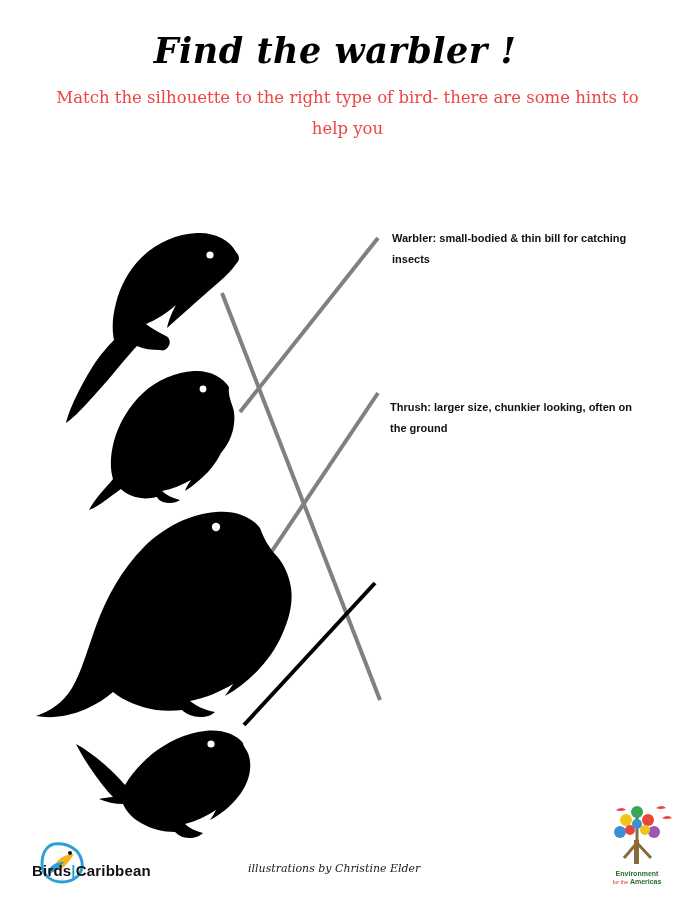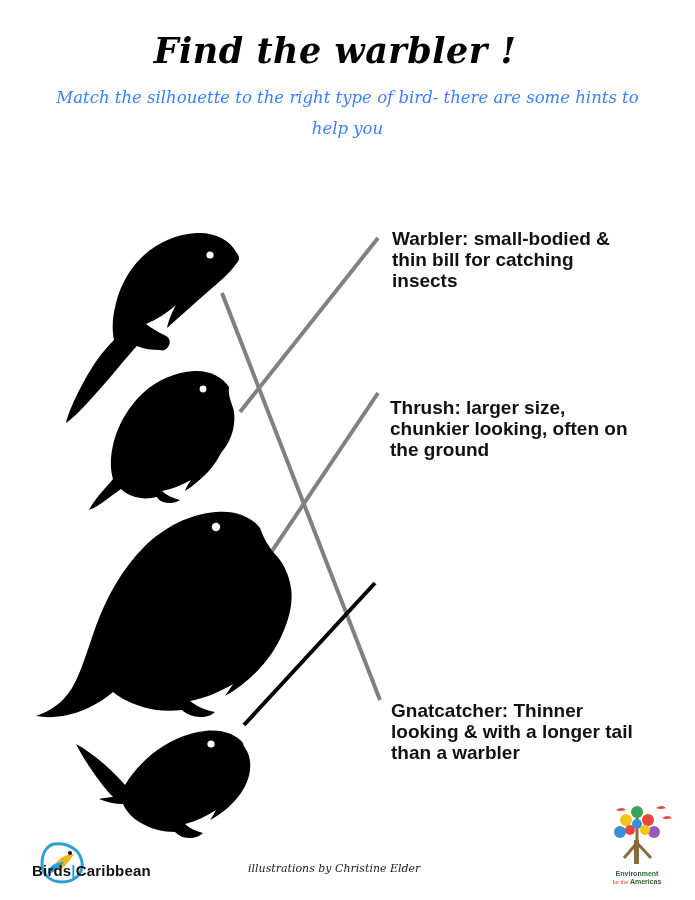--- a/index.html
+++ b/index.html
@@ -35,32 +35,31 @@
     letter-spacing: 0.5px;
     color: #000;
   }
   .subtitle {
     position: absolute;
     top: 82px;
     left: 50px;
     width: 595px;
     text-align: center;
     font-family: "DejaVu Serif", serif;
-    font-style: italic;
     font-size: 16.5px;
     line-height: 31px;
-    color: #3b82f6;
+    color: #ef4444;
   }
 
   
   .hint {
     position: absolute;
     font-family: "Liberation Sans", sans-serif;
     font-weight: bold;
-    font-size: 19px;
+    font-size: 11px;
     line-height: 21px;
     color: #111;
     width: 250px;
   }
   #hint-warbler { left: 392px; top: 228px; }
   #hint-thrush  { left: 390px; top: 373px; margin-top: 24px; }
   #hint-wren    { left: 388px; top: 531px; }
   #hint-gnat    { left: 391px; top: 700px; }
 
   
@@ -238,21 +237,20 @@
         C221,814 231,806 238,797
         C245,788 249,779 250,770
         C251,761 249,753 245,748
         C244,746 243,745 243,743 Z"></path>
       <circle cx="211" cy="744" r="3.6" fill="#ffffff"></circle>
     </g>
   </svg>
 
   <div class="hint" id="hint-warbler">Warbler:  small-bodied &amp; thin bill for catching insects</div>
   <div class="hint" id="hint-thrush">Thrush: larger size, chunkier looking, often on the ground</div>
-  <div class="hint" id="hint-gnat">Gnatcatcher: Thinner looking &amp; with a longer tail than a warbler</div>
 
   <div class="credit">illustrations by Christine Elder</div>
 
   <div class="logo-bc">
     <svg width="135" height="48" viewBox="0 0 135 48">
       <path d="M30 4 C44 2 56 10 58 22 C60 34 50 42 38 42 C26 42 18 34 18 24 C18 14 22 6 30 4 Z" fill="none" stroke="#2e9fd4" stroke-width="3"></path>
       <path d="M30 26 C34 18 42 14 50 14 C46 20 42 26 36 30 Z" fill="#f2b51c"></path>
       <path d="M24 30 C28 24 34 22 40 22 C36 28 30 32 24 34 Z" fill="#2e9fd4"></path>
       <circle cx="46" cy="13" r="2" fill="#111"></circle>
     </svg>

